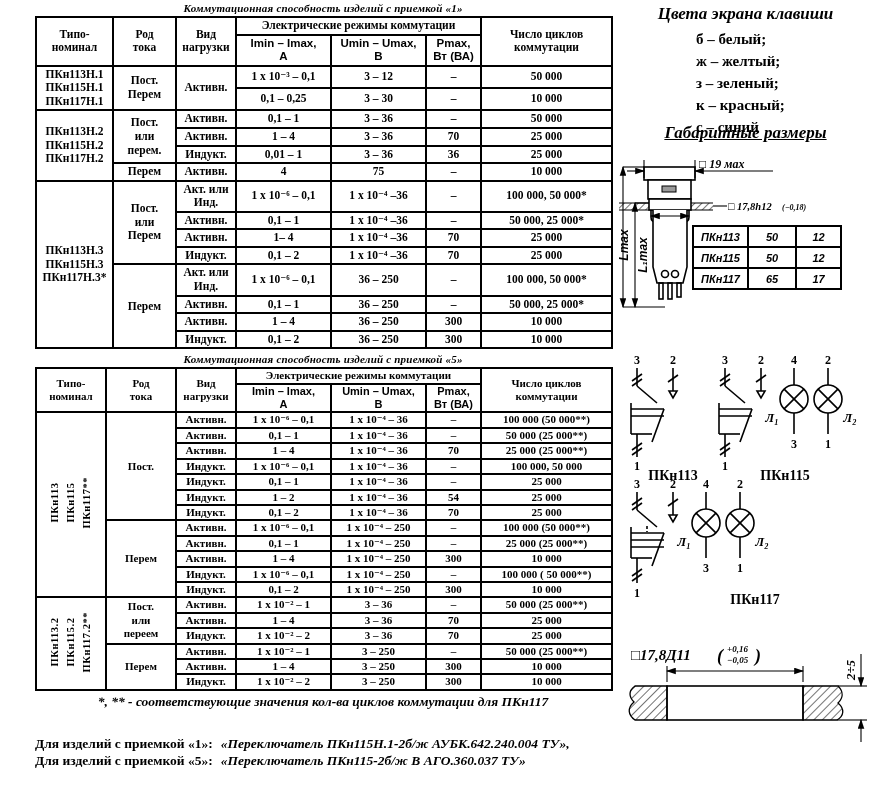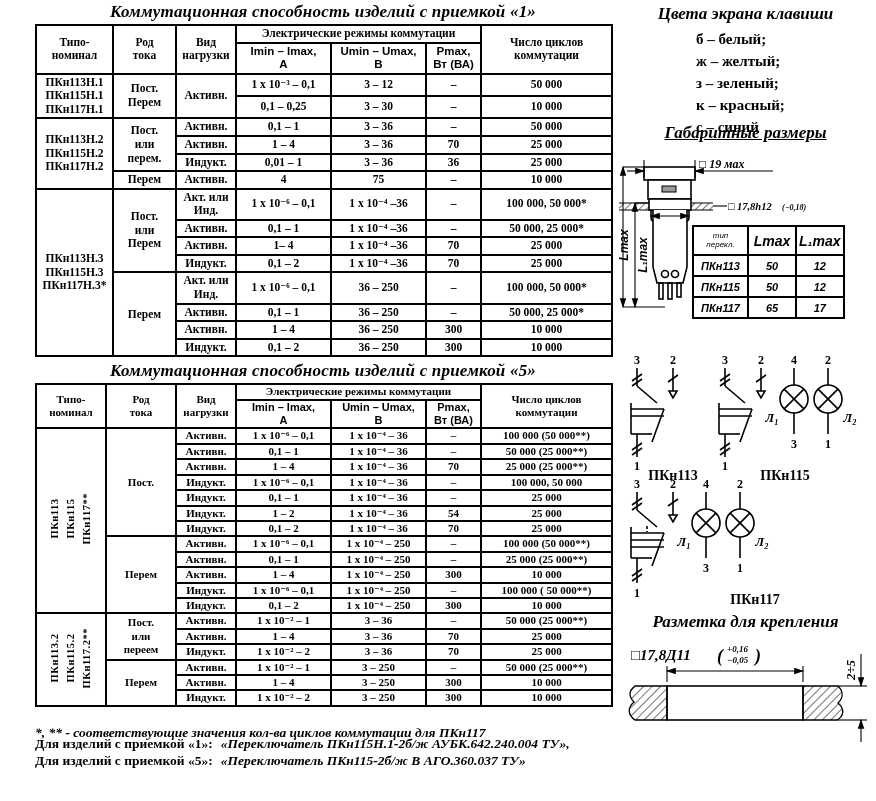--- a/index.html
+++ b/index.html
@@ -3,36 +3,36 @@
 <meta charset="utf-8">
 <style>
   * { box-sizing: border-box; }
   html,body { margin:0; padding:0; }
   body {
     width:876px; height:801px; background:#fff; color:#000;
     font-family:"Liberation Serif","DejaVu Serif",serif;
     position:relative; overflow:hidden;
   }
   .left-col { position:absolute; left:35px; top:2px; width:576px; }
-  .tbl-title { font-weight:bold; font-style:italic; font-size:17px; text-align:center; letter-spacing:.2px; }
+  .tbl-title { font-weight:bold; font-style:italic; font-size:11px; text-align:center; letter-spacing:.2px; }
   .tbl-title.second { margin-top:4px; }
   table.main { border-collapse:collapse; width:100%; table-layout:fixed; margin-top:2px; }
   table.main td {
     border:2px solid #000; font-weight:bold; font-size:11.5px;
     text-align:center; vertical-align:middle; padding:1px; line-height:1.18;
   }
   table.t2 td { font-size:11px; padding:0 1px; line-height:1.22; }
   .cw { white-space:pre-line; }
   td.sans { font-family:"Liberation Sans","DejaVu Sans",sans-serif; font-size:11px; }
   td.name .cw { font-size:11.5px; }
   td.vert .cw {
     display:inline-block; writing-mode:vertical-rl; transform:rotate(180deg);
     font-size:10.5px; letter-spacing:.5px; line-height:1.5;
   }
-  .footnote { font-weight:bold; font-style:italic; font-size:13.5px; margin-top:18px; }
+  .footnote { font-weight:bold; font-style:italic; font-size:13.5px; margin-top:3px;text-align:center; }
 
   .bottom-block { position:absolute; left:35px; top:735px; width:790px; }
   .order-title { text-align:center; font-weight:bold; font-style:italic; font-size:16.5px; }
   .order-line { font-size:13.5px; font-weight:bold; margin-top:1px; }
   .ol-value { font-style:italic; margin-left:8px; }
 
   .right-col { position:absolute; left:615px; top:0; width:261px; height:575px; }
   .r-title { position:absolute; left:0; width:100%; text-align:center; font-weight:bold; font-style:italic; font-size:17px; }
   .colors-title { top:4px; }
   .color-list { position:absolute; left:81px; top:28px; }
@@ -489,26 +489,20 @@
     <text class="ldim" transform="rotate(-90 32 100)" x="32" y="100">L₁max</text>
   </svg>
 
   <table class="dims-table">
     <colgroup>
         <col style="width:55px">
         <col style="width:48px">
         <col style="width:45px">
       </colgroup>
     <tbody>
-        <tr class="hd">
-      <td class="dt-type">тип
-перекл.</td>
-      <td class="dt-h">Lmax</td>
-      <td class="dt-h">L₁max</td>
-    </tr>
     <tr>
       <td class="dt-c">ПКн113</td>
       <td class="dt-c">50</td>
       <td class="dt-c">12</td>
     </tr>
     <tr>
       <td class="dt-c">ПКн115</td>
       <td class="dt-c">50</td>
       <td class="dt-c">12</td>
     </tr>
@@ -615,21 +609,20 @@
     <text class="st" x="117" y="10">2</text>
     <text class="st" x="117" y="94">1</text>
     <text class="slab" x="61" y="68">Л₁</text>
     <text class="slab" x="139" y="68">Л₂</text>
   </svg>
 
   <div class="scheme-label lab113">ПКн113</div>
   <div class="scheme-label lab115">ПКн115</div>
   <div class="scheme-label lab117">ПКн117</div>
 
-  <div class="r-title mount-title">Разметка для крепления</div>
   <svg class="svg-mount" width="261" height="105" viewBox="0 0 261 105">
     <defs>
       <pattern id="mh" patternUnits="userSpaceOnUse" width="6" height="6" patternTransform="rotate(45)">
         <line x1="0" y1="0" x2="0" y2="6" style="stroke:#000;stroke-width:1.1"></line>
       </pattern>
       <marker id="m-aL" markerWidth="9" markerHeight="7" refX="1" refY="3" orient="auto">
           <path class="mk" d="M9,0 L0,3 L9,6 Z"></path>
         </marker>
       <marker id="m-aR" markerWidth="9" markerHeight="7" refX="8" refY="3" orient="auto">
           <path class="mk" d="M0,0 L9,3 L0,6 Z"></path>

